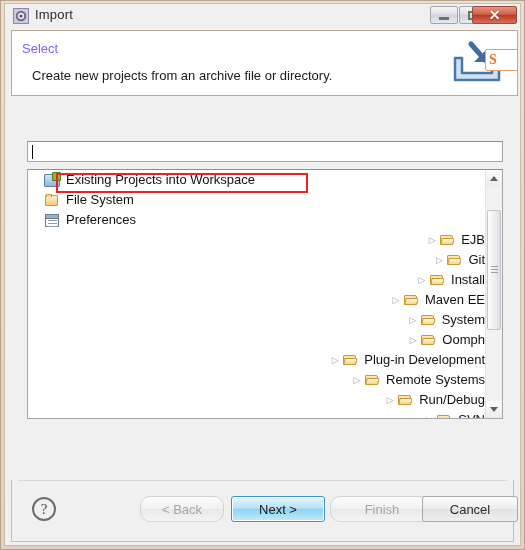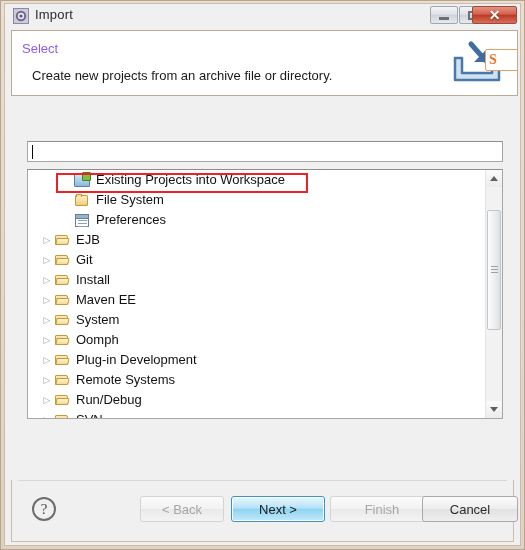--- a/index.html
+++ b/index.html
@@ -207,22 +207,22 @@
     white-space: nowrap;
   }
   .tree-row .twisty {
     width: 16px;
     display: flex;
     align-items: center;
     justify-content: center;
     flex: 0 0 16px;
   }
   .tree-row.child .twisty { visibility: hidden; }
-  .tree-row.child { padding-left: 30px; }
-  .tree-row.top { padding-left: 10px; }
+  .tree-row.child { }
+  .tree-row.top { padding-left: 10px; justify-content: flex-end; }
   .tree-row .ticon {
     width: 17px; height: 16px;
     flex: 0 0 17px;
     position: relative;
     margin-right: 5px;
   }
   .tree-row .tlabel {
     font-size: 13px;
     color: #111111;
     line-height: 16px;
@@ -423,21 +423,21 @@
     border: 1px solid #bcbcbc;
     border-radius: 3px;
     background: linear-gradient(to bottom, #fbfbfb 0%, #f2f2f2 48%, #e9e9e9 52%, #f4f4f4 100%);
     font-size: 13px;
     color: #2b2b2b;
     display: flex;
     align-items: center;
     justify-content: center;
     font-family: "Liberation Sans", sans-serif;
   }
-  .dlg-btn.disabled { color: #a6a6a6; border-color: #d4d4d4; }
+  .dlg-btn.disabled { color: #a6a6a6; border-color: #d4d4d4; border-radius: 10px; }
   .dlg-btn.default {
     border: 1px solid #3c93cc;
     background: linear-gradient(to bottom, #eaf6fd 0%, #b7e3f7 45%, #8fd4f2 52%, #c4e9fa 100%);
     color: #1b1b1b;
     box-shadow: inset 0 0 0 1px #ffffff;
   }
   #btn-back   { left: 128px; width: 84px; }
   #btn-next   { left: 219px; width: 94px; }
   #btn-finish { left: 318px; width: 104px; }
   #btn-cancel { left: 410px; width: 96px; background: linear-gradient(to bottom,#fcfcfc 0%,#ededed 48%,#e2e2e2 52%,#efefef 100%); border-color:#a9a9a9; }

